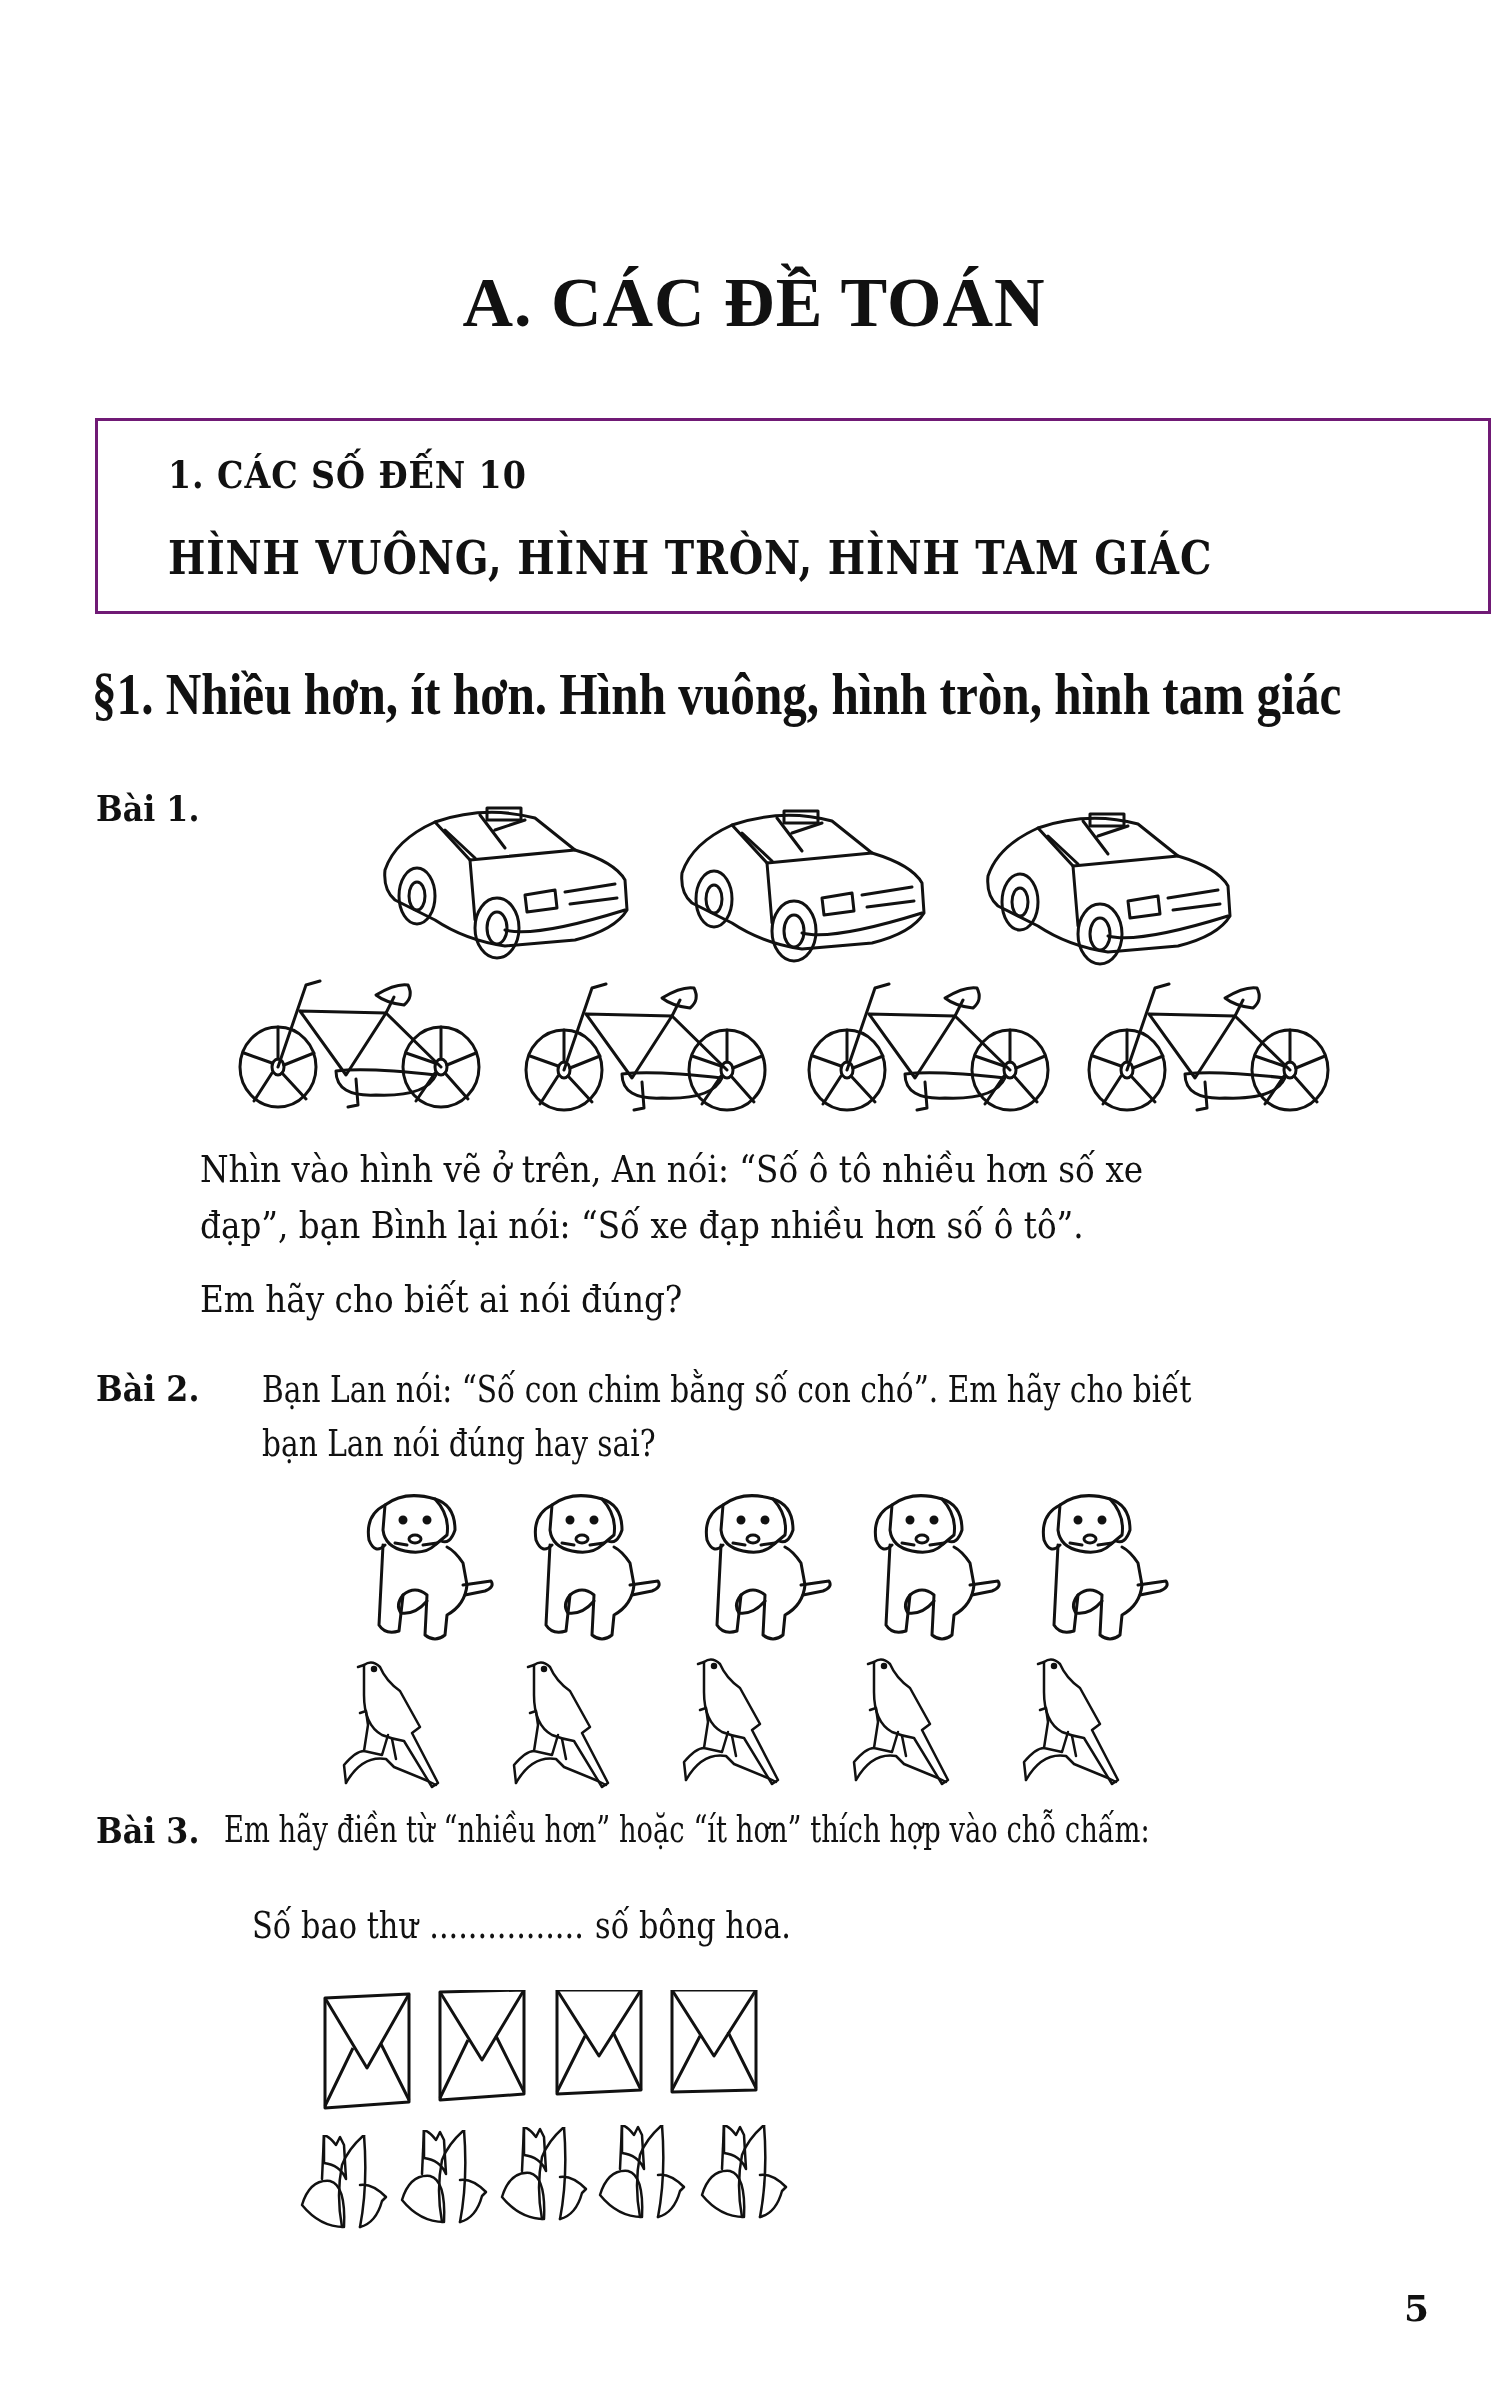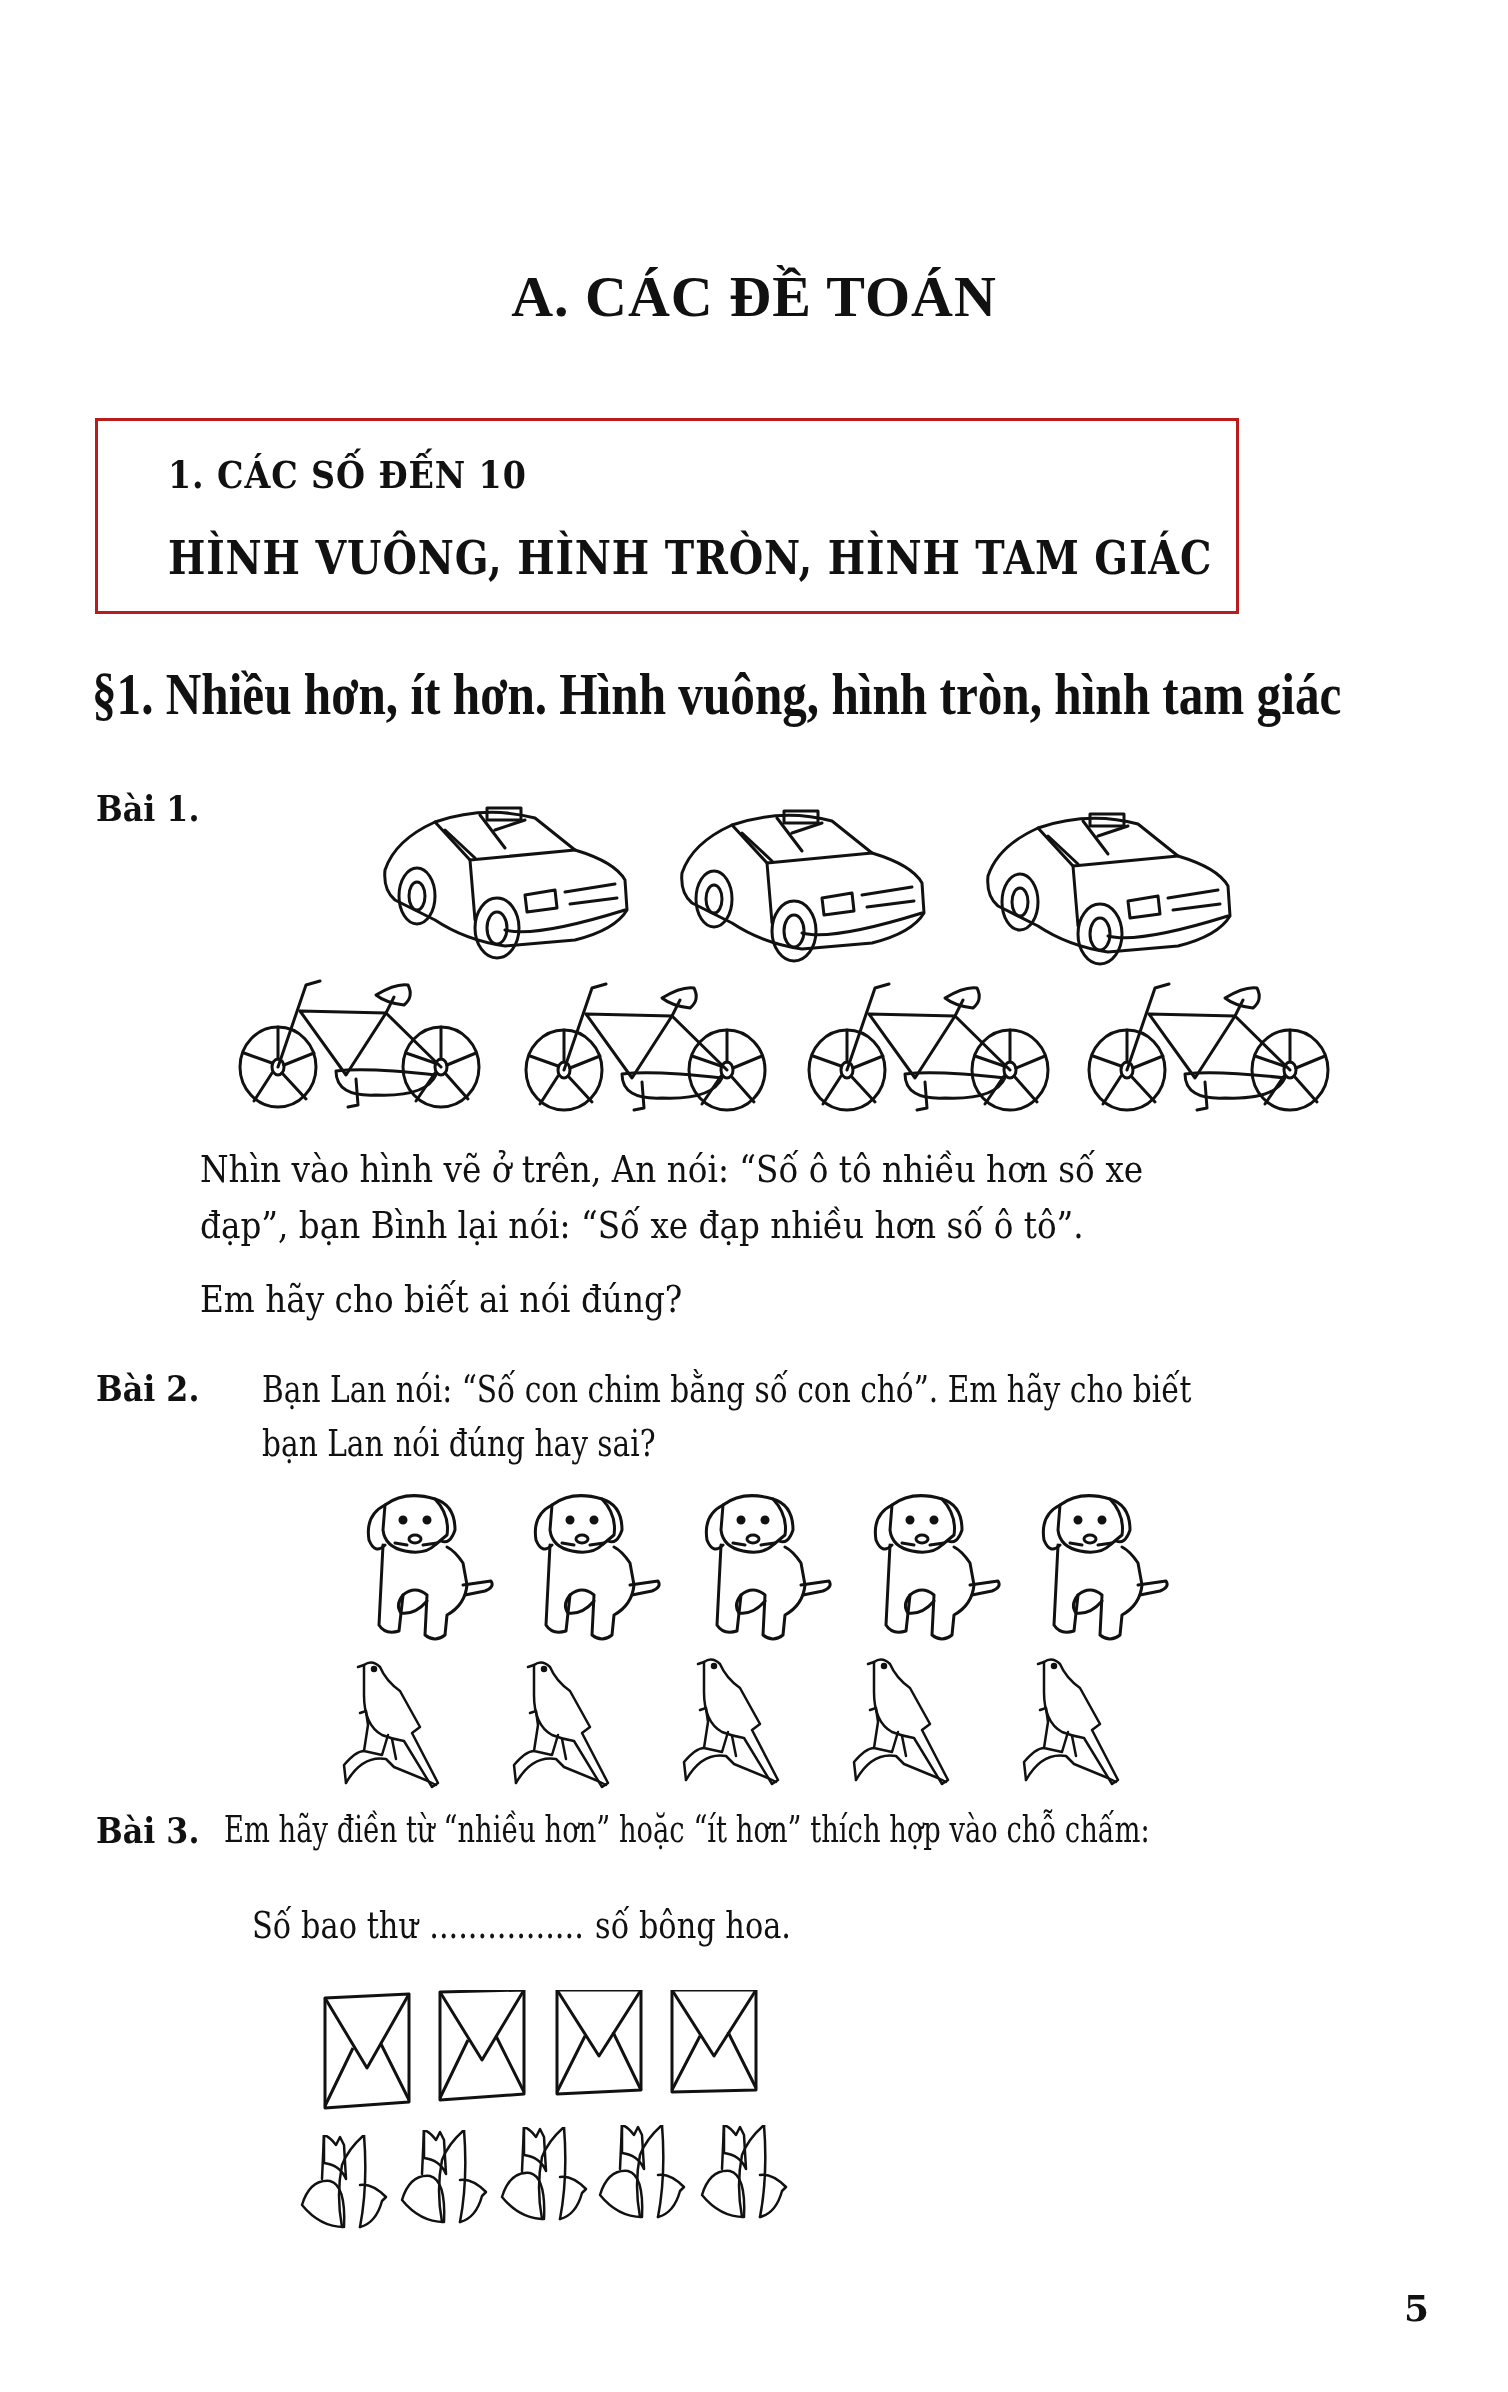--- a/index.html
+++ b/index.html
@@ -1,24 +1,24 @@
 <!DOCTYPE html>
 <html><head>
 <meta charset="utf-8">
 <style>
   html, body { margin: 0; padding: 0; background: #ffffff; }
   body { width: 1508px; height: 2392px; position: relative; overflow: hidden; color: #111; font-family: "DejaVu Serif", serif; }
   .abs { position: absolute; }
   .title {
     left: 0; width: 1508px; top: 268px; text-align: center;
-    font-family: "Liberation Serif", serif; font-weight: bold; font-size: 58px; letter-spacing: 1px; line-height: 1;
+    font-family: "Liberation Serif", serif; font-weight: bold; font-size: 70px; letter-spacing: 1px; line-height: 1;
   }
   .chapter-box {
-    left: 95px; top: 418px; width: 1144px; height: 196px;
-    border: 3px solid #b91c1c; box-sizing: border-box; padding-left: 25px;
+    left: 95px; top: 418px; width: 1396px; height: 196px;
+    border: 3px solid #701a75; box-sizing: border-box; padding-left: 25px;
   }
   .chapter-num {
     left: 70px; top: 36px; font-family: "DejaVu Serif", serif; font-weight: bold; font-size: 37px; letter-spacing: 1px; line-height: 1;
     transform: scaleX(0.9); transform-origin: left;
   }
   .chapter-title {
     left: 70px; top: 114px; font-family: "DejaVu Serif", serif; font-weight: bold; font-size: 46px; letter-spacing: 1px; line-height: 1; white-space: nowrap;
     transform: scaleX(0.86); transform-origin: left;
   }
   .section-heading {

